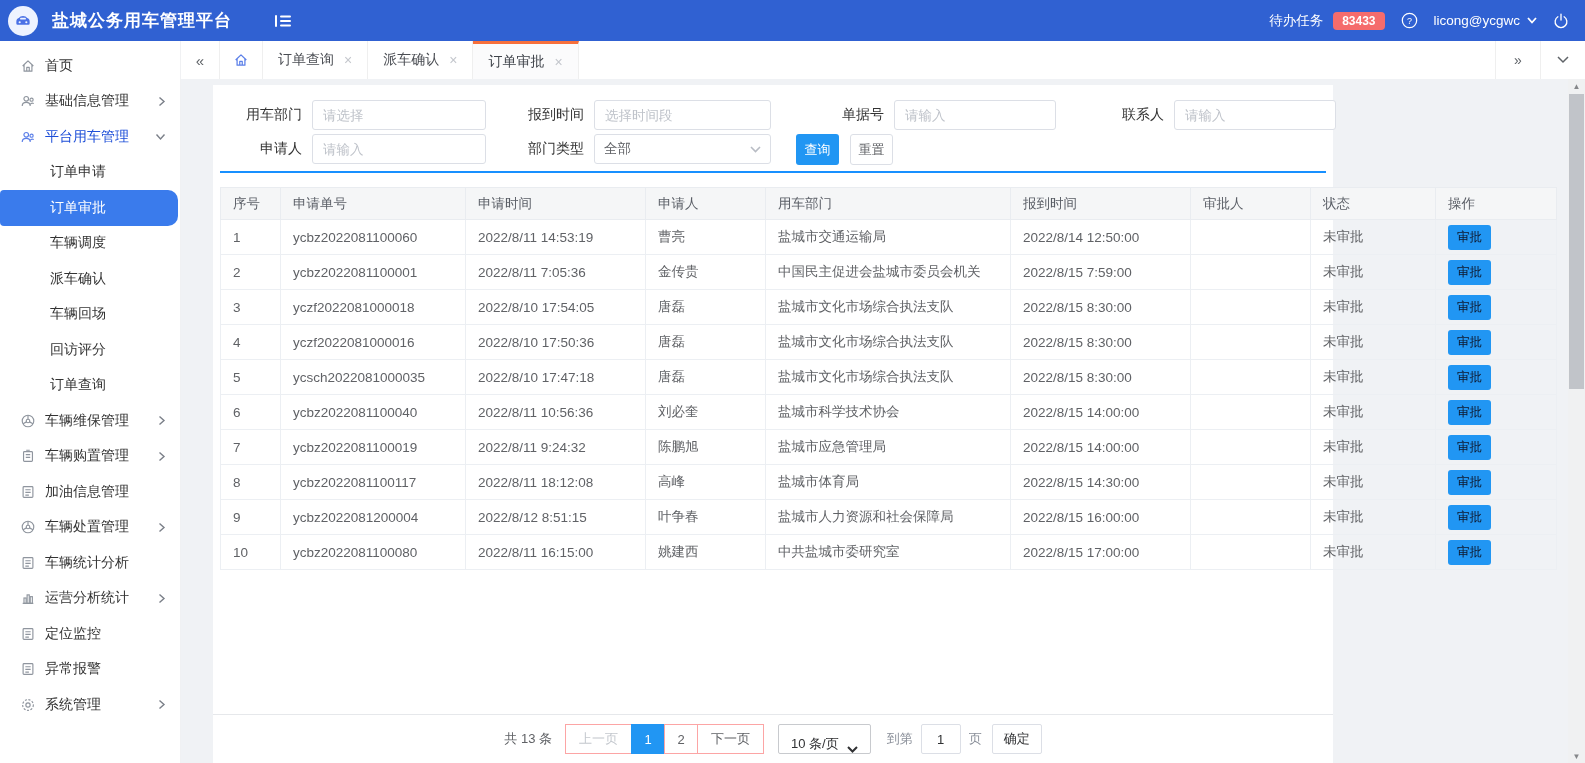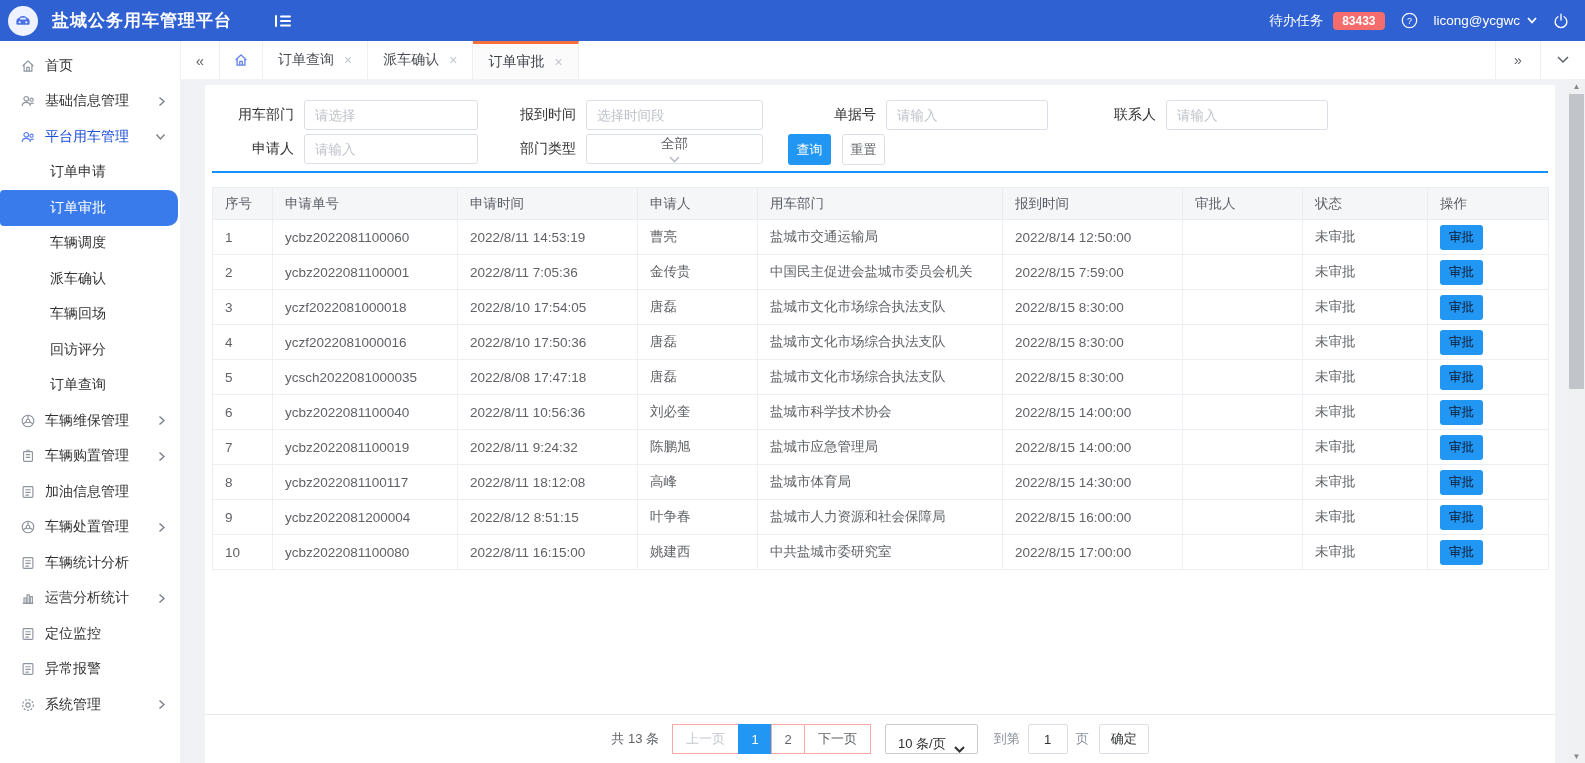--- a/index.html
+++ b/index.html
@@ -46,32 +46,32 @@
     cursor:pointer;position:relative;background:#fff;}
   .tab .tclose{color:#c3c6cc;font-size:14px;}
   .tab.active{background:#fbfbfc;border-top:3px solid #f7703c;padding-top:0;}
   .tab.active .tlabel{color:#3f434a;}
   .tb-sp{flex:1;}
   .tb-right{width:44px;display:flex;align-items:center;justify-content:center;
     border-left:1px solid #efefef;cursor:pointer;color:#5f6368;font-size:14px;}
 
   
   .content{position:absolute;top:38px;left:0;right:0;bottom:0;background:#f0f2f5;}
-  .card{position:absolute;top:6px;left:24px;width:1350px;bottom:0;background:#fff;}
+  .card{position:absolute;top:6px;left:32px;width:1120px;bottom:0;background:#fff;}
 
   
   .fr{position:absolute;display:flex;align-items:center;height:30px;}
   .fr .lbl{text-align:right;padding-right:10px;color:#333;font-size:14px;box-sizing:border-box;}
   .fr input{height:30px;border:1px solid #dcdfe6;border-radius:3px;box-sizing:border-box;
     padding:0 10px;font-size:13.5px;color:#333;outline:none;
     font-family:"Liberation Sans","DejaVu Sans",sans-serif;}
   .fr input::placeholder{color:#bfc3ca;}
   .selbox{height:30px;border:1px solid #dcdfe6;border-radius:3px;box-sizing:border-box;
     display:flex;align-items:center;justify-content:space-between;padding:0 9px;
-    font-size:13.5px;color:#606266;cursor:pointer;background:#fff;flex-direction:column;}
+    font-size:13.5px;color:#606266;cursor:pointer;background:#fff;}
   .f-dept{top:15px;left:20px;}   .f-dept .lbl{width:79px;}   .f-dept input{width:174px;}
   .f-time{top:15px;left:300px;}  .f-time .lbl{width:81px;}   .f-time input{width:177px;}
   .f-doc{top:15px;left:615px;}   .f-doc .lbl{width:66px;}    .f-doc input{width:162px;}
   .f-con{top:15px;left:895px;}   .f-con .lbl{width:66px;}    .f-con input{width:162px;}
   .f-app{top:49px;left:20px;}    .f-app .lbl{width:79px;}    .f-app input{width:174px;}
   .f-dtype{top:49px;left:300px;} .f-dtype .lbl{width:81px;}  .f-dtype .selbox{width:177px;}
   .btn-search{position:absolute;top:49px;left:583px;width:43px;height:31px;background:#2196f3;
     color:#fff;border:none;border-radius:3px;font-size:13px;cursor:pointer;
     font-family:"Liberation Sans","DejaVu Sans",sans-serif;}
   .btn-reset{position:absolute;top:49px;left:637px;width:43px;height:31px;background:#fff;
@@ -476,21 +476,21 @@
                 <td>唐磊</td>
                 <td>盐城市文化市场综合执法支队</td>
                 <td>2022/8/15 8:30:00</td>
                 <td></td>
                 <td>未审批</td>
                 <td><button class="btn-approve">审批</button></td>
               </tr>
               <tr>
                 <td>5</td>
                 <td>ycsch2022081000035</td>
-                <td>2022/8/08 17:47:18</td>
+                <td>2022/8/10 17:47:18</td>
                 <td>唐磊</td>
                 <td>盐城市文化市场综合执法支队</td>
                 <td>2022/8/15 8:30:00</td>
                 <td></td>
                 <td>未审批</td>
                 <td><button class="btn-approve">审批</button></td>
               </tr>
               <tr>
                 <td>6</td>
                 <td>ycbz2022081100040</td>

